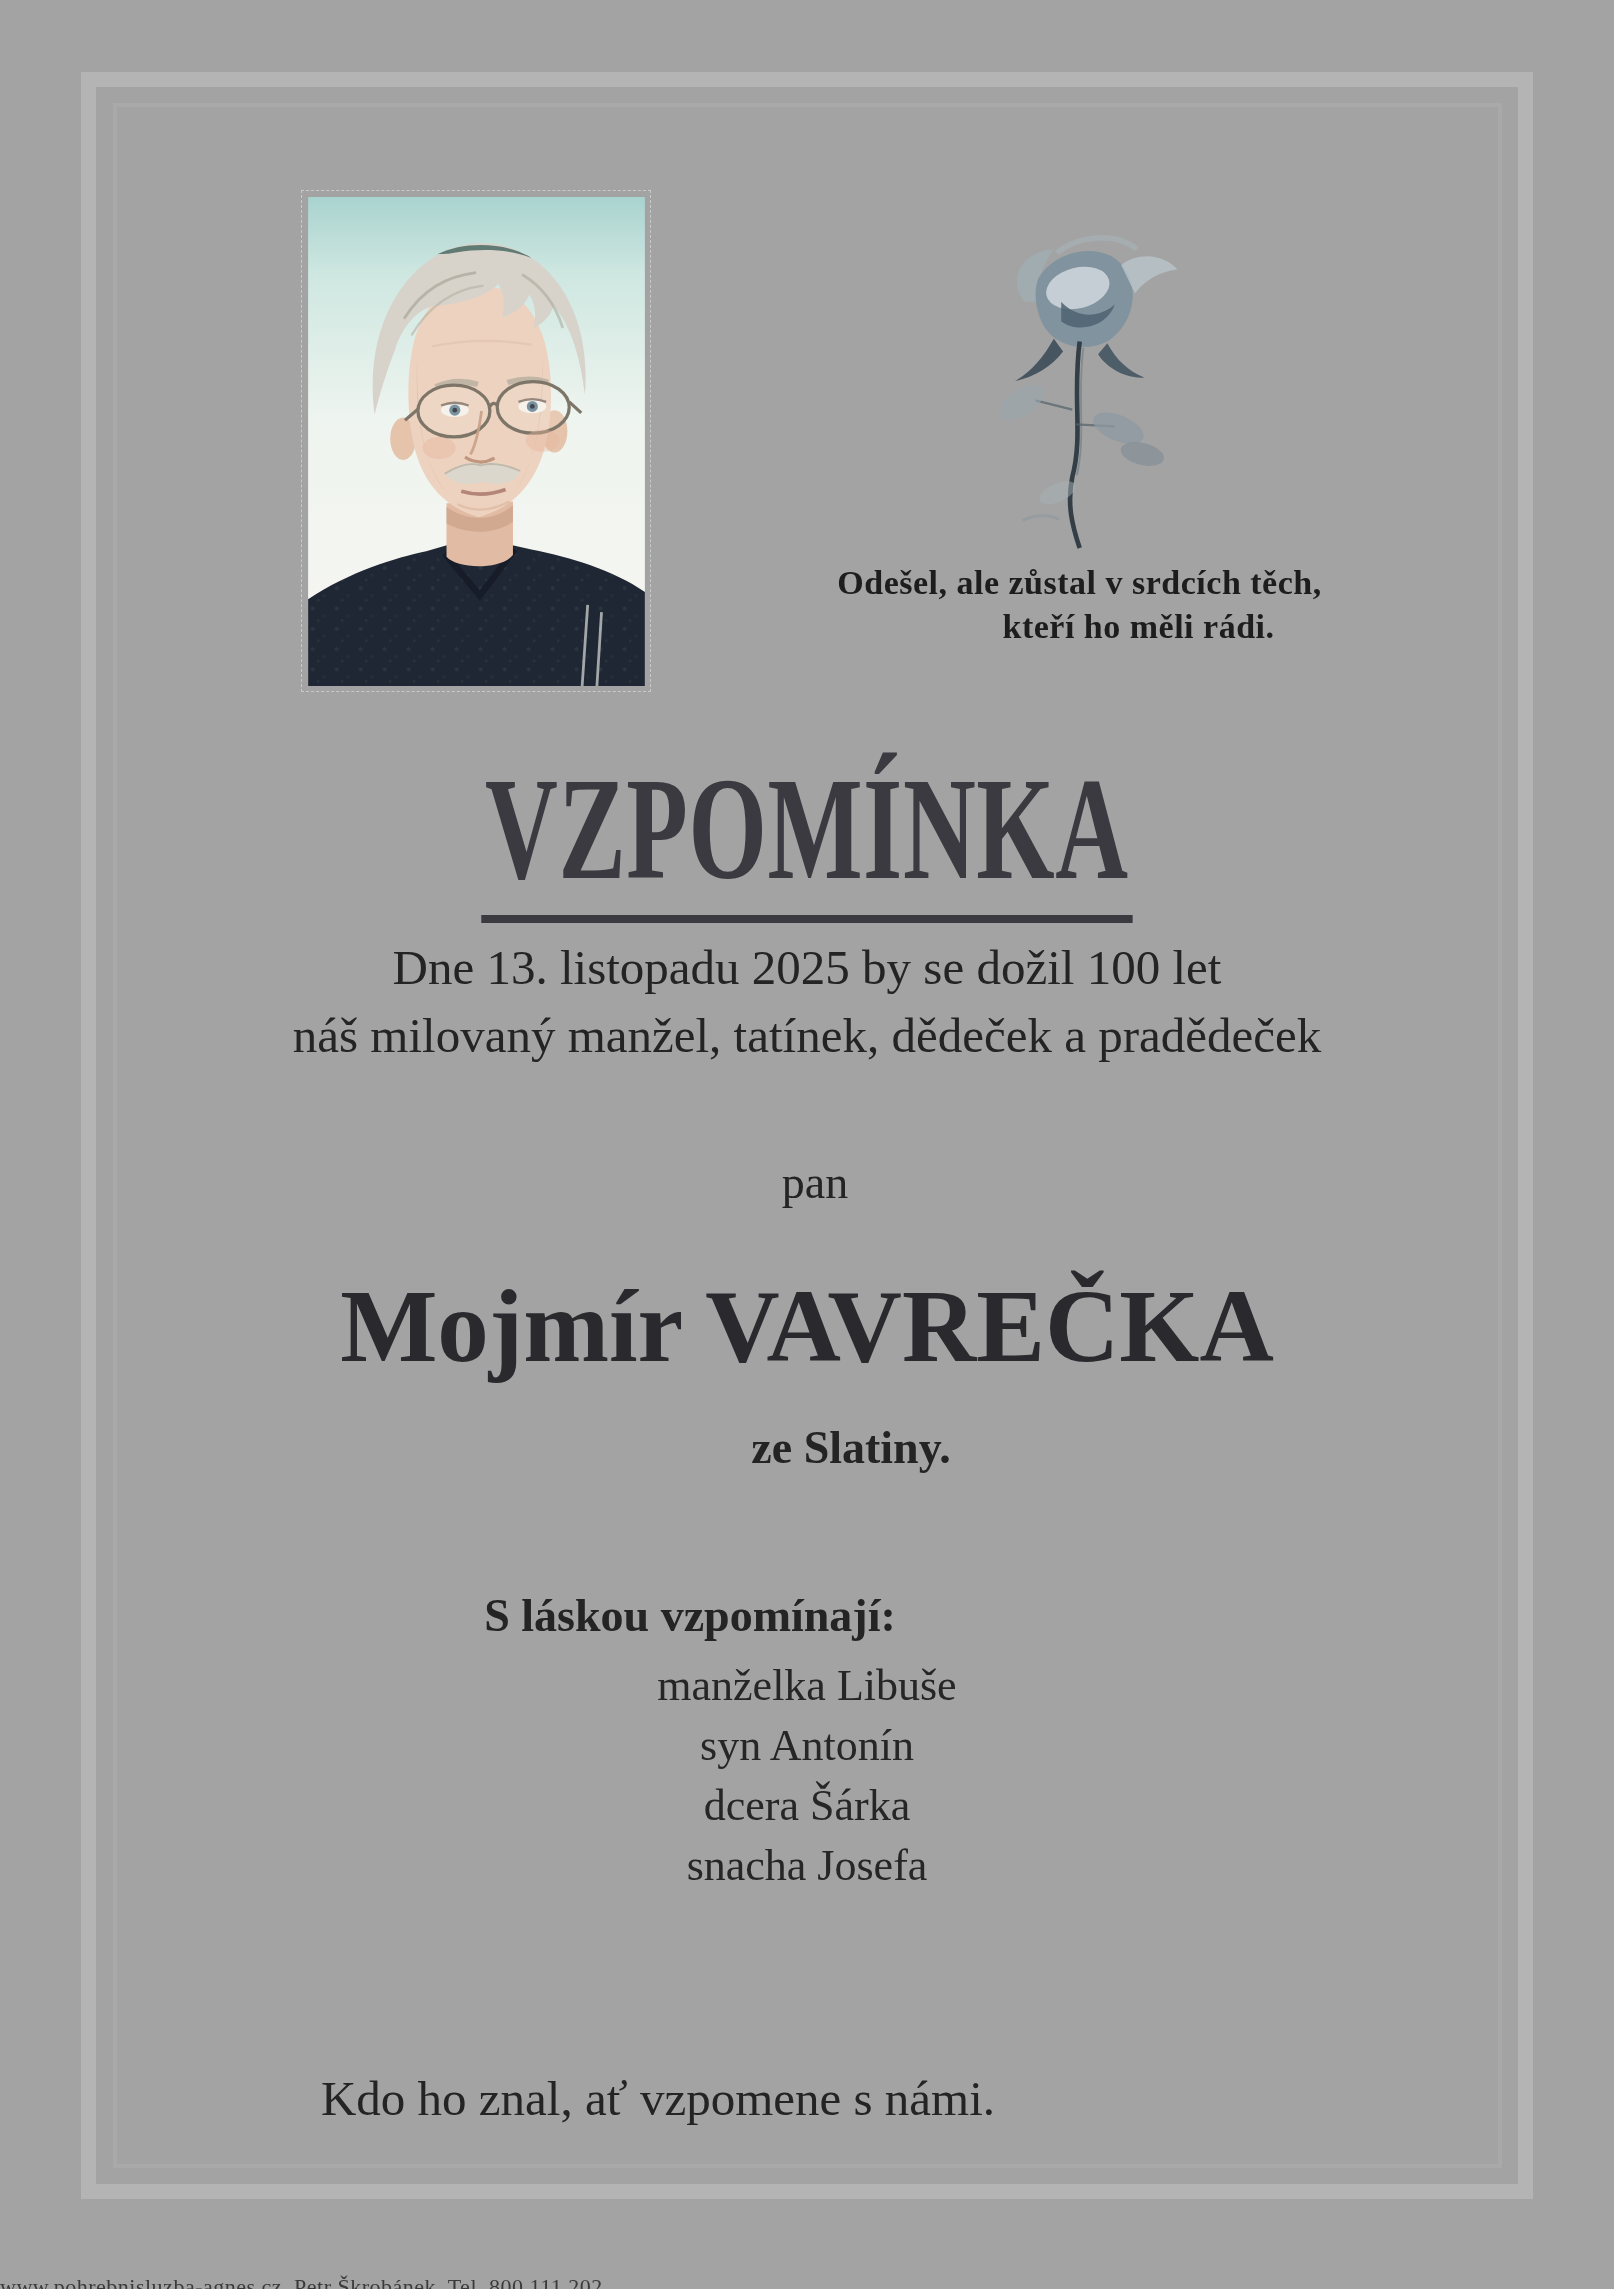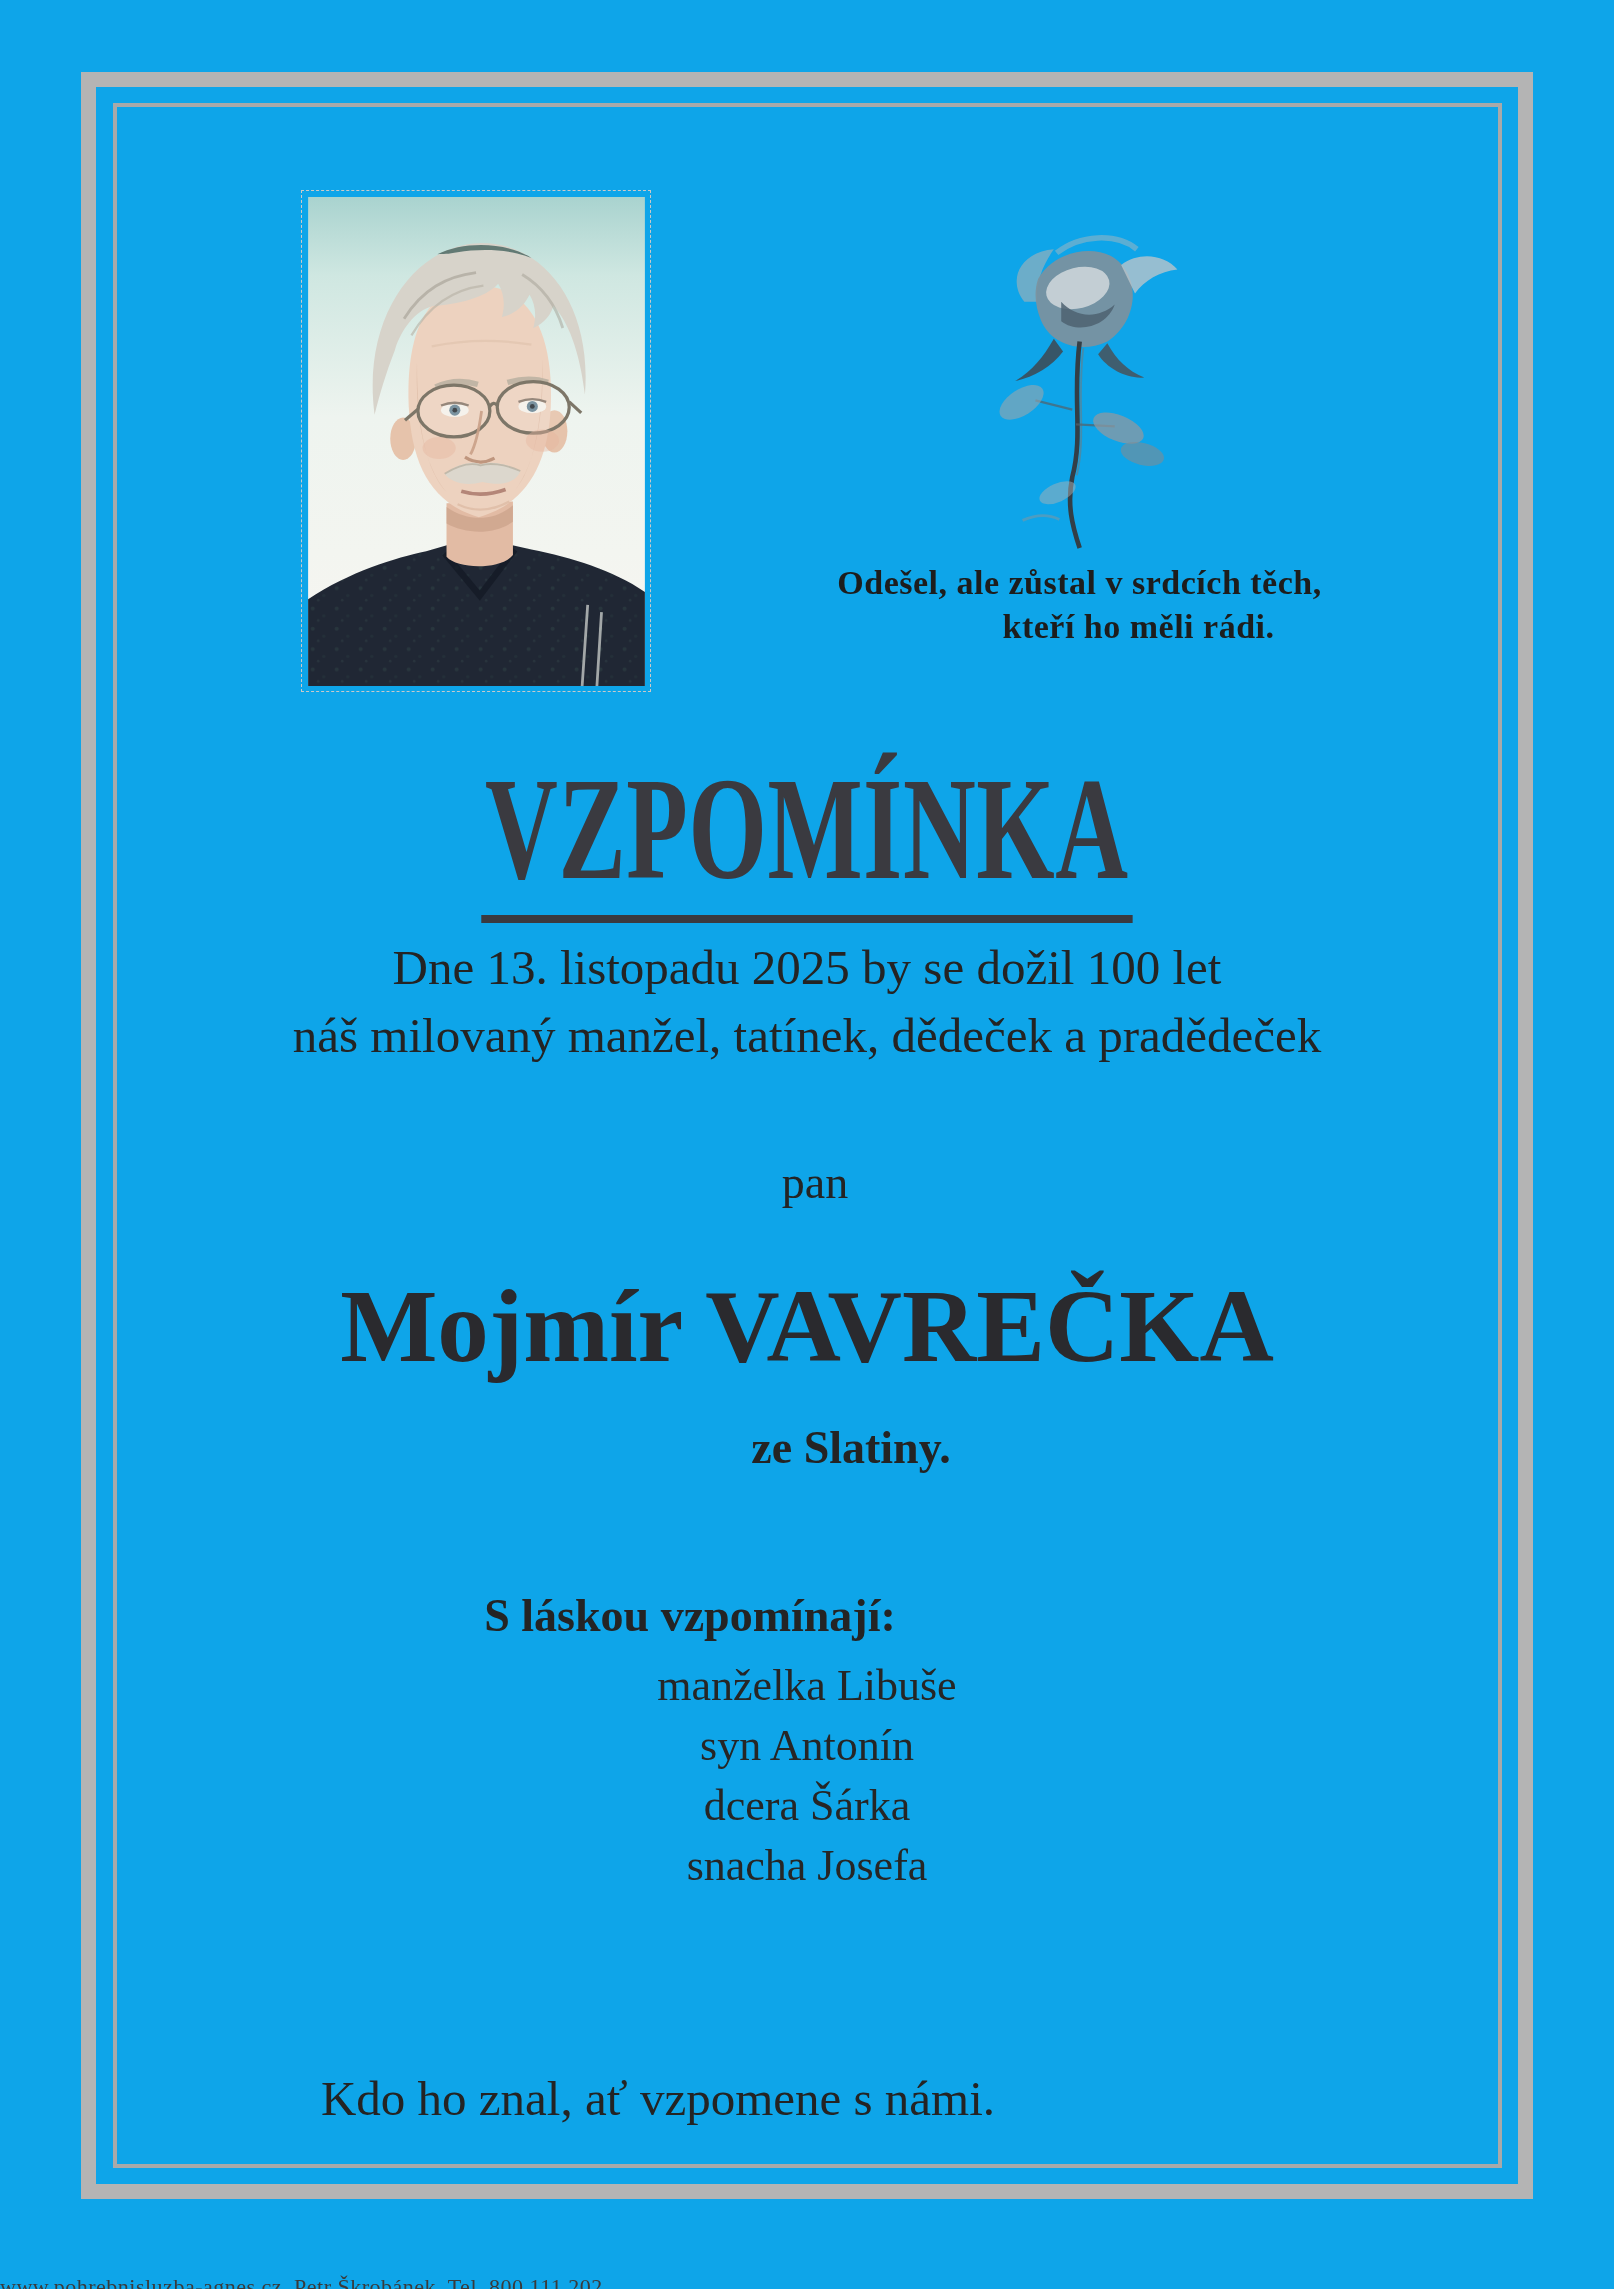--- a/index.html
+++ b/index.html
@@ -1,19 +1,19 @@
 <!DOCTYPE html>
 <html style="font-size:14.8px"><head>
 <meta charset="utf-8">
 <style>
   html,body{margin:0;padding:0;background:#ffffff;}
   .card{
     position:relative;
     width:1614px;height:2290px;
-    background:#0ea5e9;
+    background:#a3a3a3;
     font-family:"Liberation Serif", serif;
     color:#232323;
     overflow:hidden;
   }
   .frame-outer{
     position:absolute;left:81px;top:72px;width:1452px;height:2127px;
     border:15.7px solid #b4b4b4;box-sizing:border-box;
   }
   .frame-inner{
     position:absolute;left:113px;top:103px;width:1389px;height:2065px;

